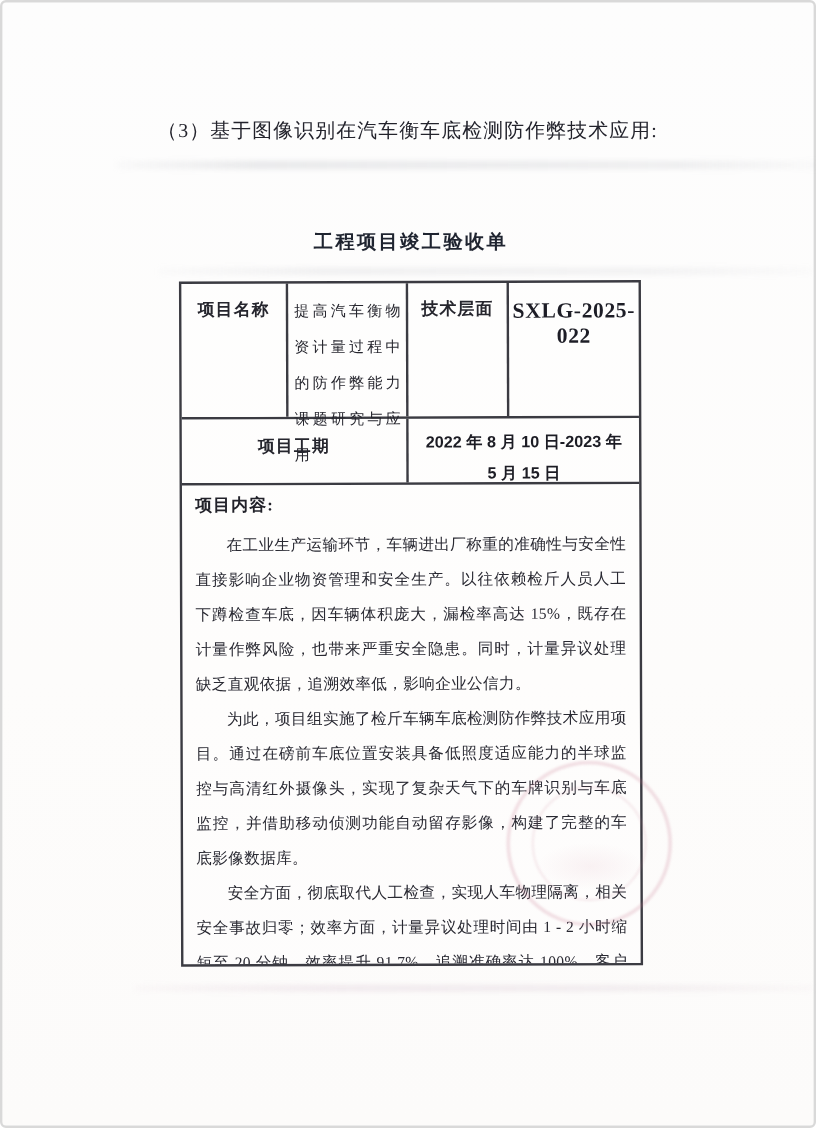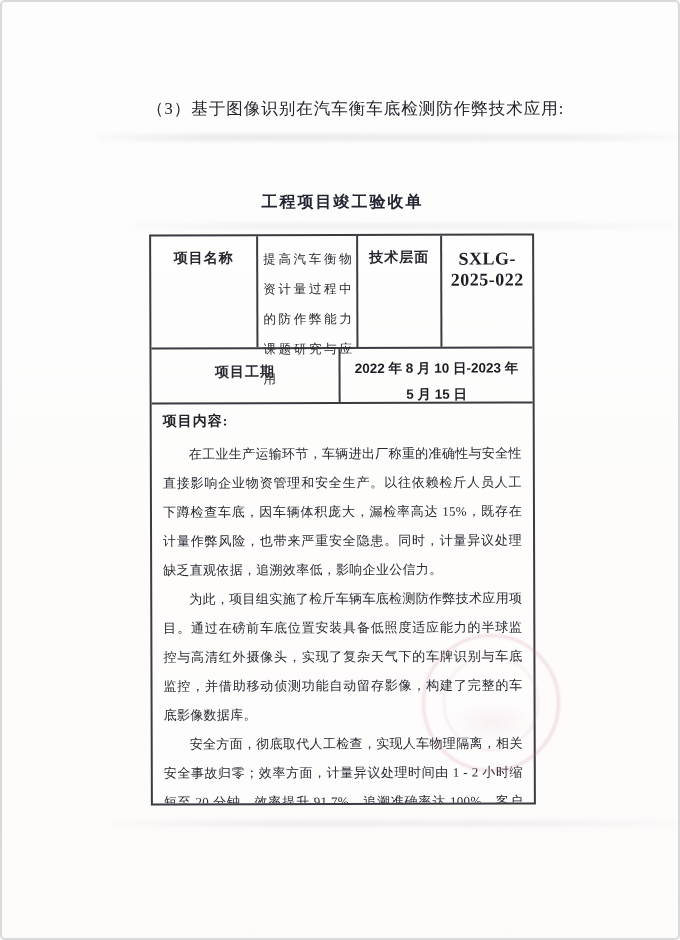--- a/index.html
+++ b/index.html
@@ -20,21 +20,21 @@
   .streak { position:absolute; filter:blur(2px); pointer-events:none; }
   .streak-1 { left:95px; top:132px; width:585px; height:7px;
               background:linear-gradient(90deg, rgba(188,190,196,0.05), rgba(188,190,196,0.30) 20%, rgba(188,190,196,0.22) 80%, rgba(188,190,196,0.05)); }
   .streak-2 { left:130px; top:221px; width:545px; height:6px;
               background:linear-gradient(90deg, rgba(195,196,202,0.04), rgba(195,196,202,0.22) 25%, rgba(195,196,202,0.18) 75%, rgba(195,196,202,0.04)); }
   .streak-3 { left:110px; top:819px; width:565px; height:5px;
               background:linear-gradient(90deg, rgba(214,190,206,0.06), rgba(214,190,206,0.30) 30%, rgba(205,186,200,0.24) 70%, rgba(214,190,206,0.06)); }
 
   .heading {
     position:absolute; left:129px; top:96px; width:480px;
-    font-size:16.5px; letter-spacing:1px; color:#23232c;margin-left:16px;
+    font-size:16.5px; letter-spacing:1px; color:#23232c;
   }
   .form-title {
     position:absolute; left:148px; top:190px; width:385px;
     text-align:center; font-weight:bold; font-size:16px;
     letter-spacing:2px; color:#1f2430;
   }
 
   .vtable {
     position:absolute; left:148px; top:232px; width:385px; height:571px;
     border:2px solid #3b3b42;
@@ -42,21 +42,21 @@
     color:#26262e;
     background:rgba(255,255,255,0.35);
   }
   .trow { display:flex; border-bottom:2px solid #3b3b42; }
   .row-1 { height:113px; }
   .row-2 { height:55px; }
   .row-3 { border-bottom:none; height:399px; display:block; padding:8px 11px; overflow:hidden; }
 
   .cell { overflow:visible; }
   .cell-label { font-weight:bold; text-align:center; font-size:14px; letter-spacing:1px; padding-top:13px; }
-  .c-name-label  { width:107px;  border-right:2px solid #3b3b42; }
+  .c-name-label  { width:89px;  border-right:2px solid #3b3b42; }
   .c-name-value  { width:100px;  border-right:2px solid #3b3b42; padding:8px 4px 0 5px;
                    font-size:12.5px; line-height:30px; letter-spacing:0.5px; text-align:justify; }
   .c-code-label  { width:84px;  border-right:2px solid #3b3b42; }
   .c-code-value  { flex:1; text-align:center; padding-top:13px;
                    font-weight:bold; font-size:18px; letter-spacing:0.5px; color:#1d1d26; }
   .c-dur-label   { width:189px; border-right:2px solid #3b3b42;
                    display:flex; align-items:flex-start; justify-content:center;
                    padding-top:14px; font-weight:bold; font-size:14px; letter-spacing:1px; }
   .c-dur-value   { flex:1; text-align:center; padding:7px 12px 0 12px;
                    font-family:"Liberation Sans", sans-serif;

